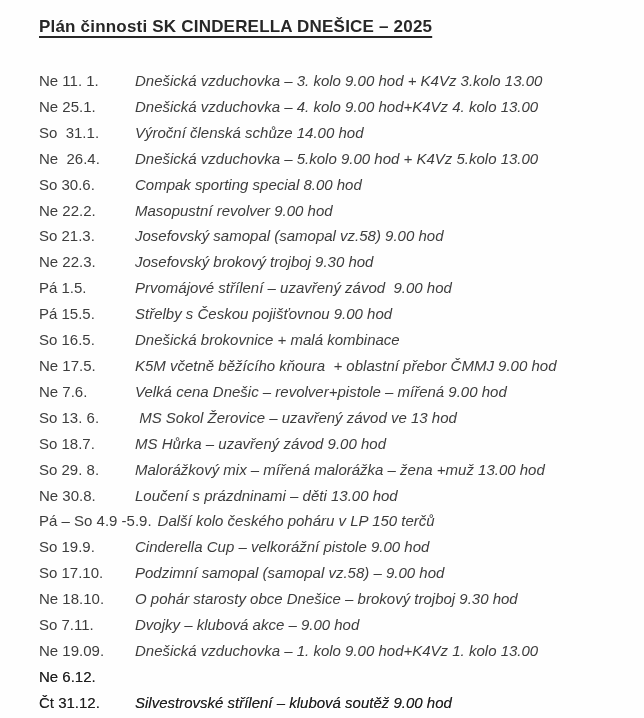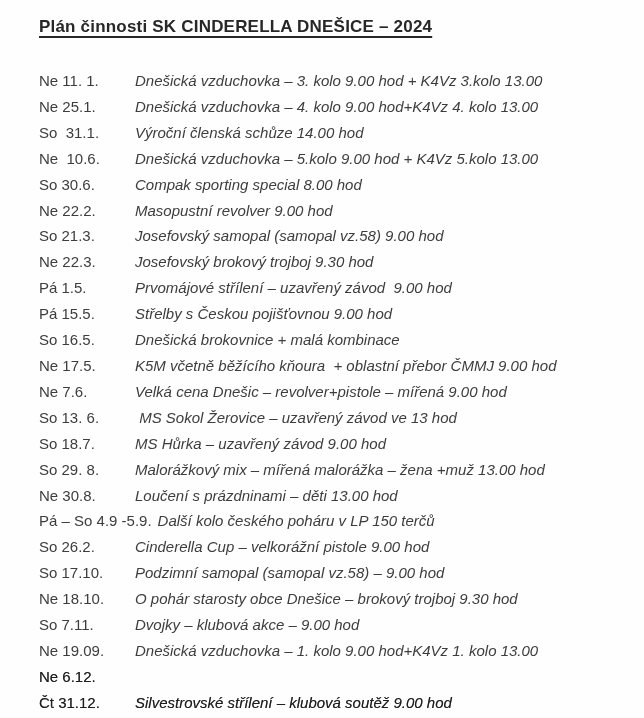--- a/index.html
+++ b/index.html
@@ -40,40 +40,40 @@
   .row.inline .date { min-width: 0; margin-right: 6px; }
   .row.dark {
     color: var(--emphasis, #1e1e1e);
     text-shadow: 0 0 0.6px rgba(0,0,0,0.55);
   }
 </style>
 </head>
 <body>
 
 <div class="page">
-  <h1 class="doc-title" style="margin:0;">Plán činnosti SK CINDERELLA DNEŠICE – 2024</h1>
+  <h1 class="doc-title" style="margin:0;">Plán činnosti SK CINDERELLA DNEŠICE – 2025</h1>
 
   <div class="schedule">
   <div class="row">
     <span class="date">Ne 11. 1.</span>
     <span class="event">Dnešická vzduchovka – 3. kolo 9.00 hod + K4Vz 3.kolo 13.00</span>
   </div>
 
   <div class="row">
     <span class="date">Ne 25.1.</span>
     <span class="event">Dnešická vzduchovka – 4. kolo 9.00 hod+K4Vz 4. kolo 13.00</span>
   </div>
 
   <div class="row">
     <span class="date">So  31.1.</span>
     <span class="event">Výroční členská schůze 14.00 hod</span>
   </div>
 
   <div class="row">
-    <span class="date">Ne  10.6.</span>
+    <span class="date">Ne  26.4.</span>
     <span class="event">Dnešická vzduchovka – 5.kolo 9.00 hod + K4Vz 5.kolo 13.00</span>
   </div>
 
   <div class="row">
     <span class="date">So 30.6.</span>
     <span class="event">Compak sporting special 8.00 hod</span>
   </div>
 
   <div class="row">
     <span class="date">Ne 22.2.</span>
@@ -134,21 +134,21 @@
     <span class="date">Ne 30.8.</span>
     <span class="event">Loučení s prázdninami – děti 13.00 hod</span>
   </div>
 
   <div class="row inline">
     <span class="date">Pá – So 4.9 -5.9.</span>
     <span class="event">Další kolo českého poháru v LP 150 terčů</span>
   </div>
 
   <div class="row">
-    <span class="date">So 26.2.</span>
+    <span class="date">So 19.9.</span>
     <span class="event">Cinderella Cup – velkorážní pistole 9.00 hod</span>
   </div>
 
   <div class="row">
     <span class="date">So 17.10.</span>
     <span class="event">Podzimní samopal (samopal vz.58) – 9.00 hod</span>
   </div>
 
   <div class="row">
     <span class="date">Ne 18.10.</span>

